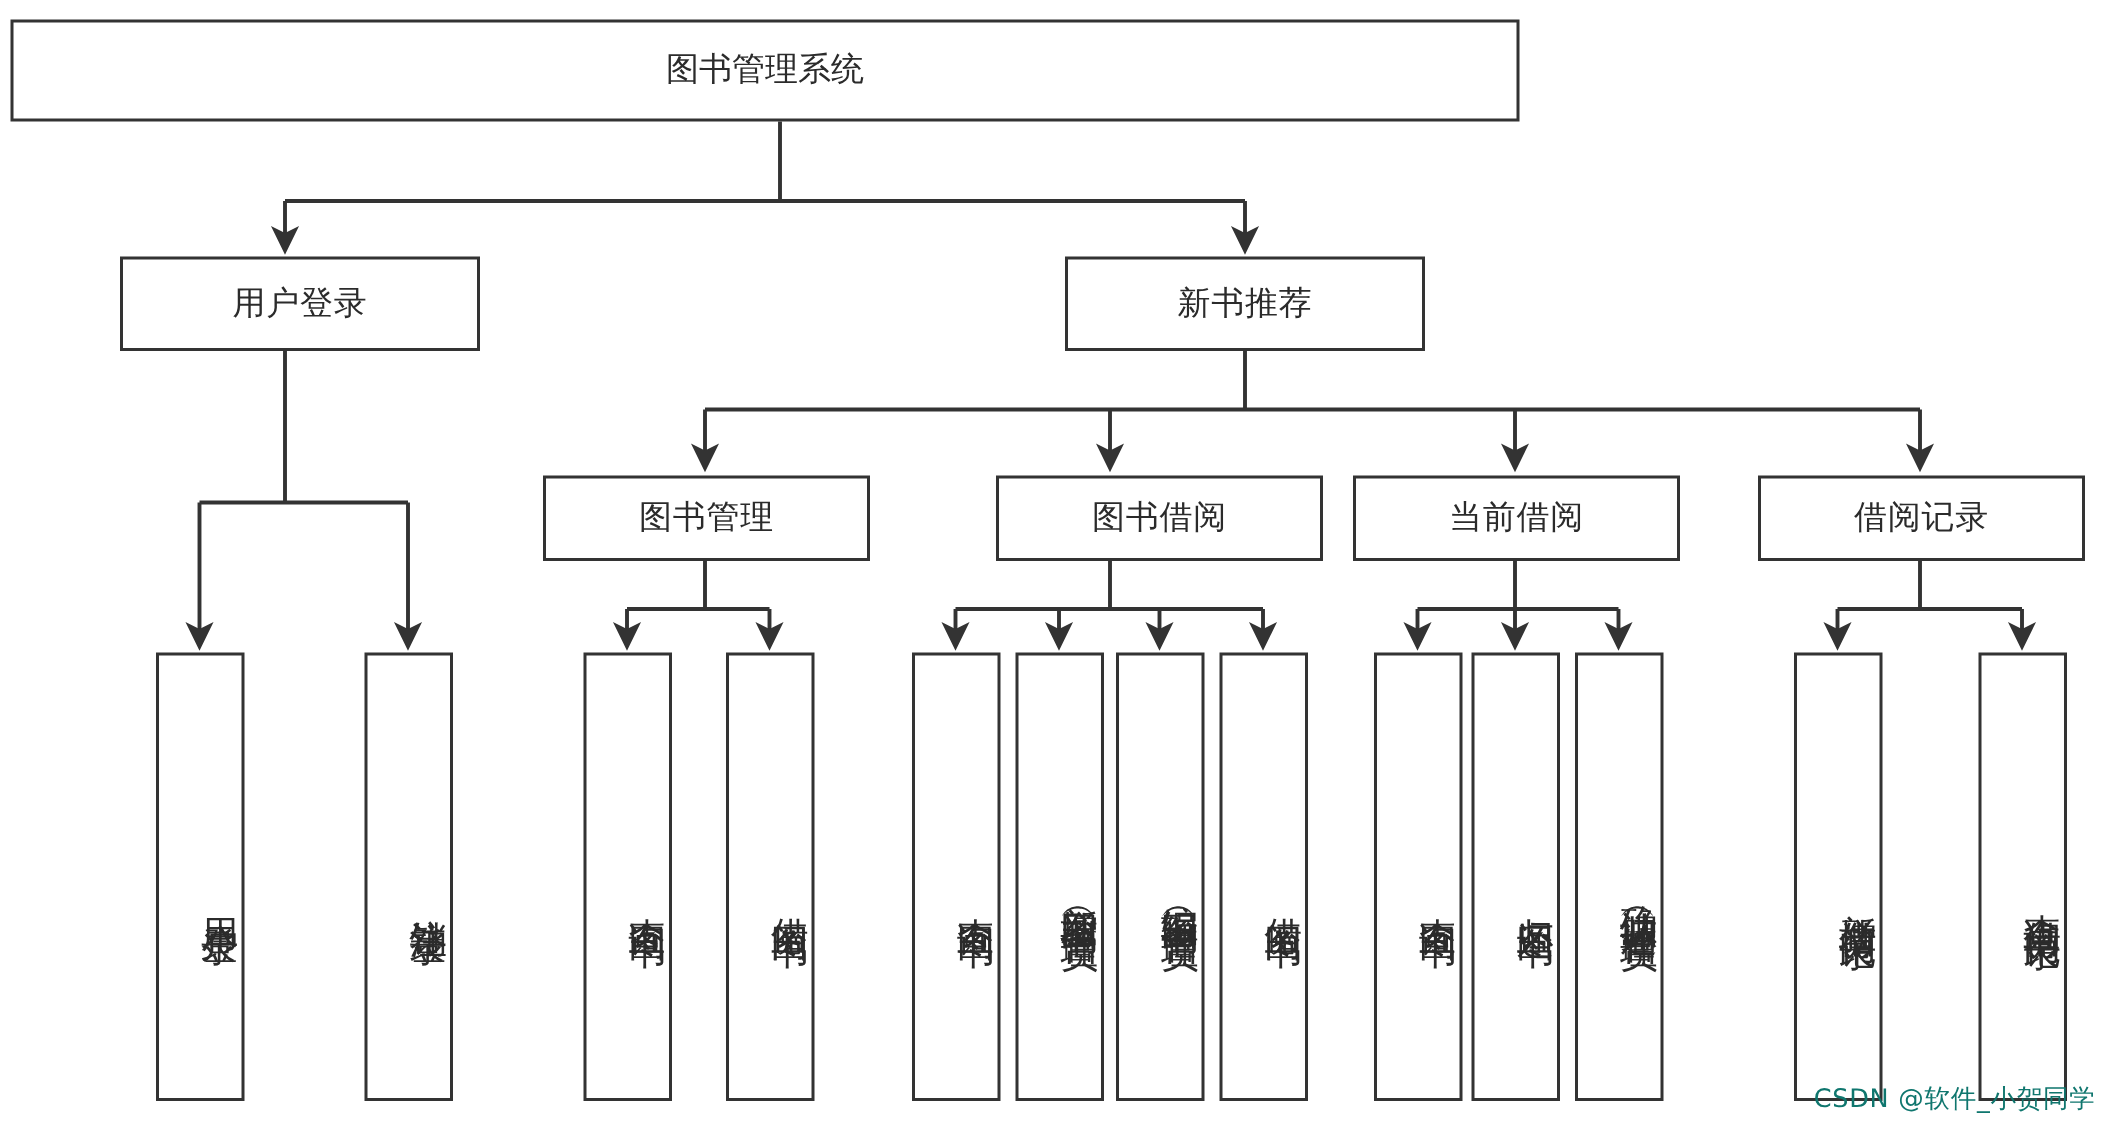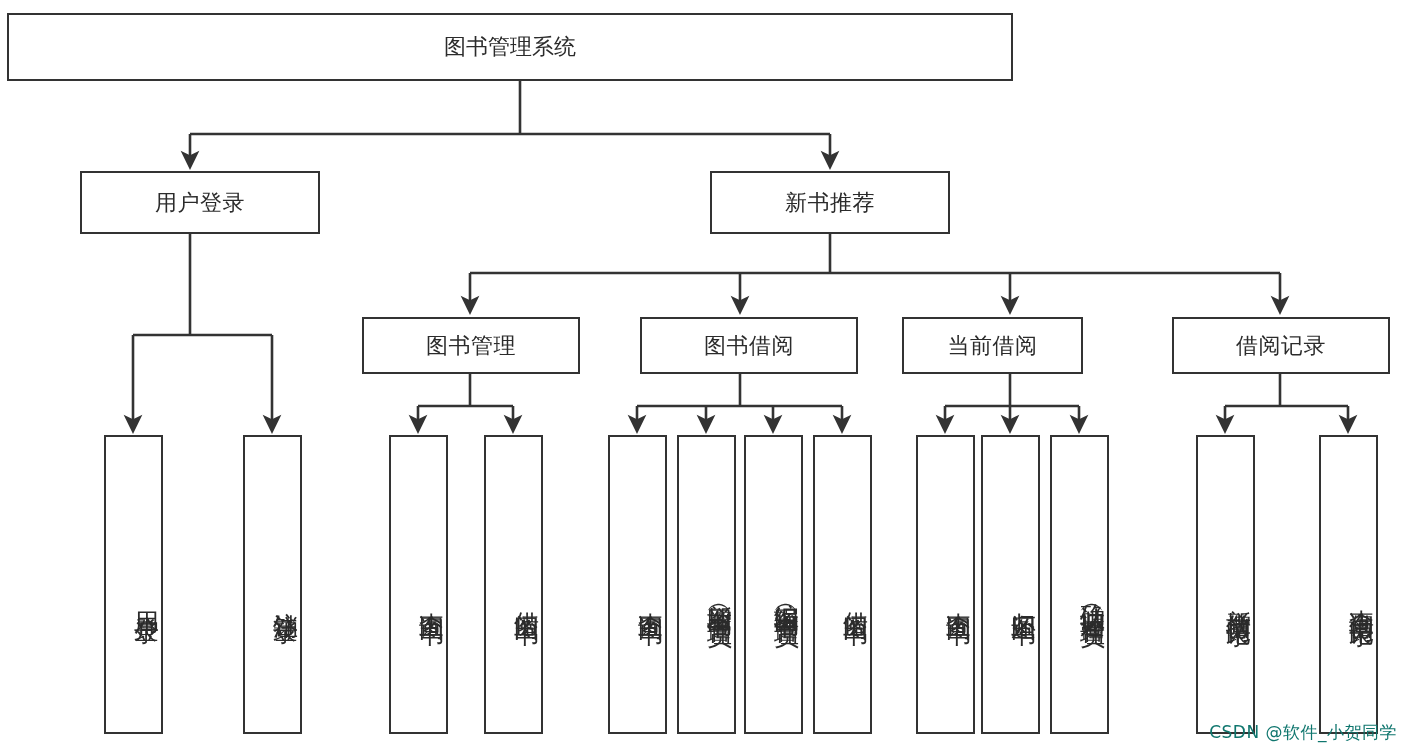--- a/index.html
+++ b/index.html
@@ -128,24 +128,24 @@
   <div class="node horiz" style="left:80px; top:171px; width:240px; height:63px;">
     <span class="label">用户登录</span>
   </div>
   <div class="node horiz" style="left:710px; top:171px; width:240px; height:63px;">
     <span class="label">新书推荐</span>
   </div>
 
   <div class="node horiz" style="left:362px; top:317px; width:218px; height:57px;">
     <span class="label">图书管理</span>
   </div>
-  <div class="node horiz" style="left:640px; top:317px; width:218px; height:57px;">
+  <div class="node horiz" style="left:664px; top:317px; width:218px; height:57px;">
     <span class="label">图书借阅</span>
   </div>
-  <div class="node horiz" style="left:902px; top:317px; width:181px; height:57px;">
+  <div class="node horiz" style="left:902px; top:317px; width:218px; height:57px;">
     <span class="label">当前借阅</span>
   </div>
   <div class="node horiz" style="left:1172px; top:317px; width:218px; height:57px;">
     <span class="label">借阅记录</span>
   </div>
 
   <div class="node vert" style="left:104px; top:435px; width:59px; height:299px;">
     <span class="label">用户登录</span>
   </div>
   <div class="node vert" style="left:243px; top:435px; width:59px; height:299px;">

